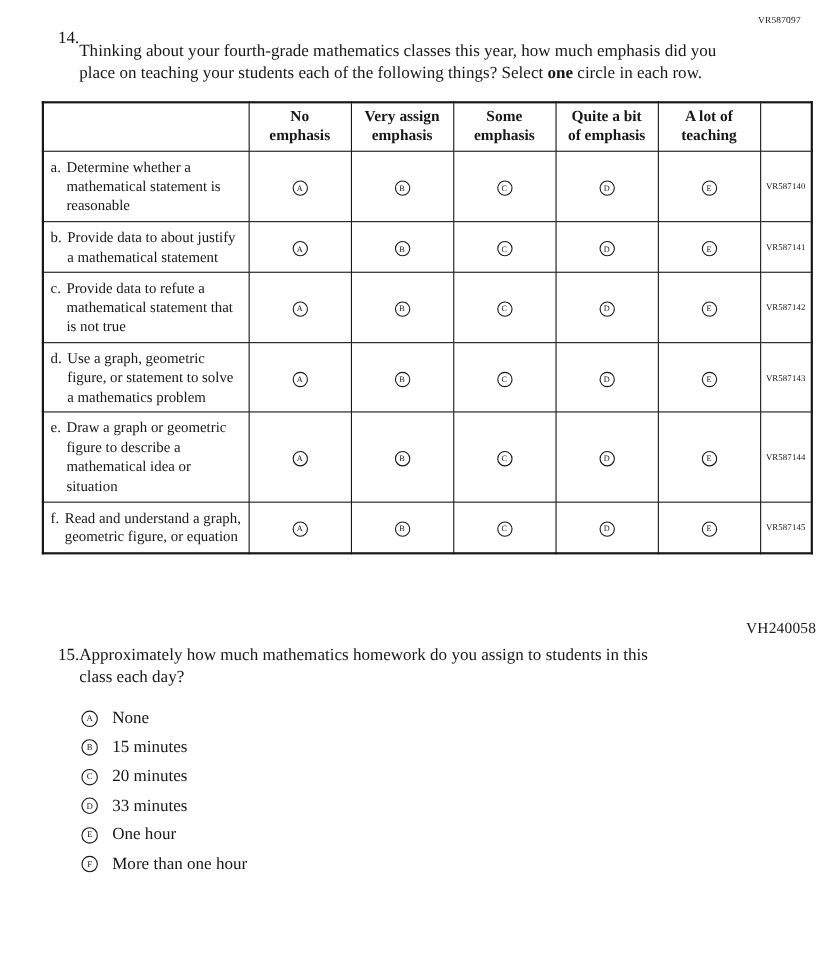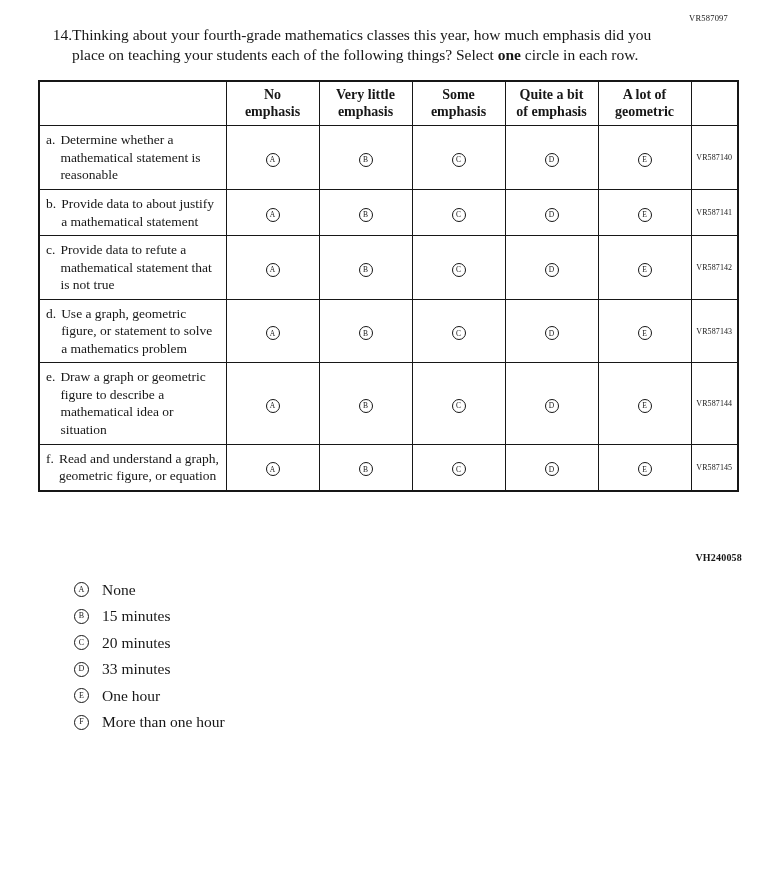--- a/index.html
+++ b/index.html
@@ -30,21 +30,21 @@
     width: 28px;
     flex-shrink: 0;
     font-size: 15.5px;
     line-height: 1.3;
     text-align: right;
   }
   .qtext {
     font-size: 15.5px;
     line-height: 1.3;
   }
-  .q14 .qtext { width: 592px; }
+  .q14 .qtext { width: 592px; margin-top: 12px; }
   .q15 .qtext { width: 518px; }
   .bold { font-weight: bold; }
 
   table.grid {
     border-collapse: collapse;
     margin-left: 38px;
     margin-top: 15px;
     table-layout: fixed;
     width: 699px;
     border-radius: 17px;
@@ -91,23 +91,22 @@
     font-size: 8px;
     text-align: center;
     vertical-align: middle;
     padding: 0 1px;
     letter-spacing: 0.1px;
     margin-left: 19px;
   }
   .code-right {
     text-align: right;
     margin: 60px 20px 6px 0;
-    font-size: 10px;
+    font-size: 14px;
     letter-spacing: 0.2px;
-    font-weight: bold;
   }
   .options {
     margin-left: 74px;
     margin-top: 14px;
   }
   .option-row {
     display: flex;
     align-items: center;
     gap: 13px;
     height: 26.5px;
@@ -135,28 +134,28 @@
         <col style="width:93px">
         <col style="width:93px">
         <col style="width:93px">
       <col style="width:47px">
     </colgroup>
     <thead>
       <tr>
         <th></th>
         <th>No
 emphasis</th>
-        <th>Very little
+        <th>Very assign
 emphasis</th>
         <th>Some
 emphasis</th>
         <th>Quite a bit
 of emphasis</th>
         <th>A lot of
-geometric</th>
+teaching</th>
         <th></th>
       </tr>
     </thead>
     <tbody>
 
       <tr>
         <td class="item-cell">
           <div class="item-inner">
             <span class="row-letter">a.</span>
             <span class="row-text">Determine whether a mathematical statement is reasonable</span>
@@ -303,20 +302,24 @@
               <span>E</span>
             </span></td>
         <td class="code-cell">VR587145</td>
       </tr>
 
     </tbody>
   </table>
 
   <div class="code-right">VH240058</div>
 
+  <div class="question q15">
+    <div class="qnum">15.</div>
+    <div class="qtext">Approximately how much mathematics homework do you assign to students in this class each day?</div>
+  </div>
 
   <div class="options">
     <div class="option-row">
       <span class="bubble">
           <span>A</span>
         </span>
       <span class="option-label">None</span>
     </div>
     <div class="option-row">
       <span class="bubble">

